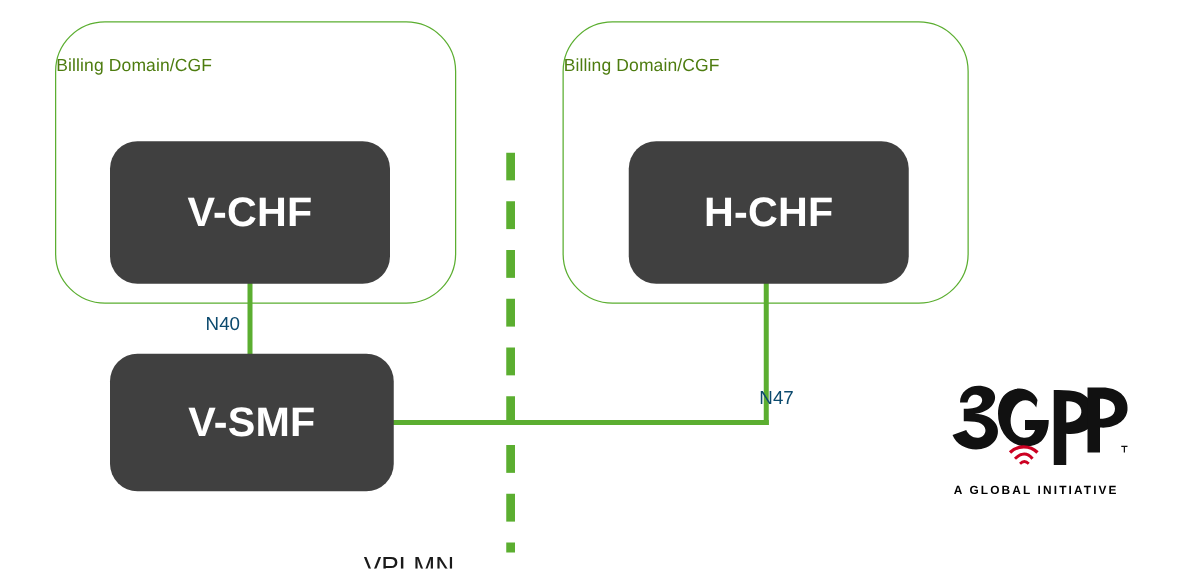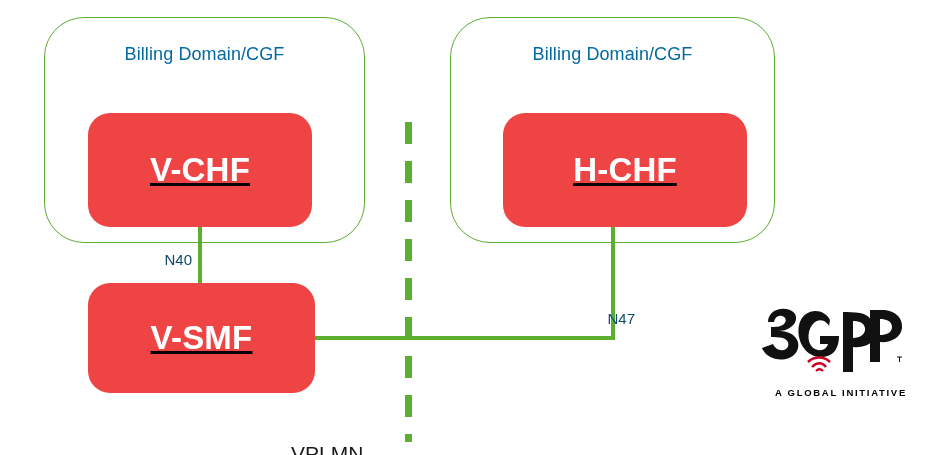--- a/index.html
+++ b/index.html
@@ -24,37 +24,36 @@
     box-sizing: border-box;
     border: 1.6px solid #5BAE30;
     border-radius: 40px;
     background: #ffffff;
   }
   .domain-label {
     position: absolute;
     top: 26px;
     left: 0;
     width: 100%;
-    text-align: center;
-    font-size: 18px;
-    color: #0369a1;
+    text-align: left;
+    font-size: 14px;
+    color: #4d7c0f;
     letter-spacing: 0.1px;
     white-space: nowrap;
   }
 
   
   .node-box {
     position: absolute;
     box-sizing: border-box;
-    background: #ef4444;
+    background: #404040;
     border-radius: 22px;
     display: flex;
     align-items: center;
     justify-content: center;
-    text-decoration: underline;
   }
   .node-label {
     color: #ffffff;
     font-size: 33px;
     font-weight: bold;
     letter-spacing: 0.2px;
     white-space: nowrap;
   }
 
   
@@ -101,21 +100,21 @@
   
   #logo {
     position: absolute;
     left: 754px;
     top: 300px;
     width: 150px;
     height: 100px;
   }
   .logo-tagline {
     position: absolute;
-    left: 12px;
+    left: 0;
     bottom: 2px;
     width: 100%;
     text-align: center;
     font-size: 9.5px;
     font-weight: bold;
     letter-spacing: 1.7px;
     color: #000000;
     white-space: nowrap;
   }
 </style>
@@ -135,21 +134,21 @@
   <div class="conn conn-v" style="left:198px; top:220px; height:68px;"></div>
 
   <div class="conn conn-h" style="left:312px; top:336px; width:303px;"></div>
 
   <div class="conn conn-v" style="left:611px; top:220px; height:120px;"></div>
 
   <div class="node-box" style="left:88px; top:113px; width:224px; height:114px;">
     <span class="node-label">V-CHF</span>
   </div>
 
-  <div class="node-box" style="left:503px; top:113px; width:244px; height:114px;">
+  <div class="node-box" style="left:503px; top:113px; width:224px; height:114px;">
     <span class="node-label">H-CHF</span>
   </div>
 
   <div class="node-box" style="left:88px; top:283px; width:227px; height:110px;">
     <span class="node-label">V-SMF</span>
   </div>
 
   <div class="iface-label" style="left:118px; top:251px; width:74px;">N40</div>
 
   <div class="iface-label" style="left:561px; top:310px; width:74px;">N47</div>

